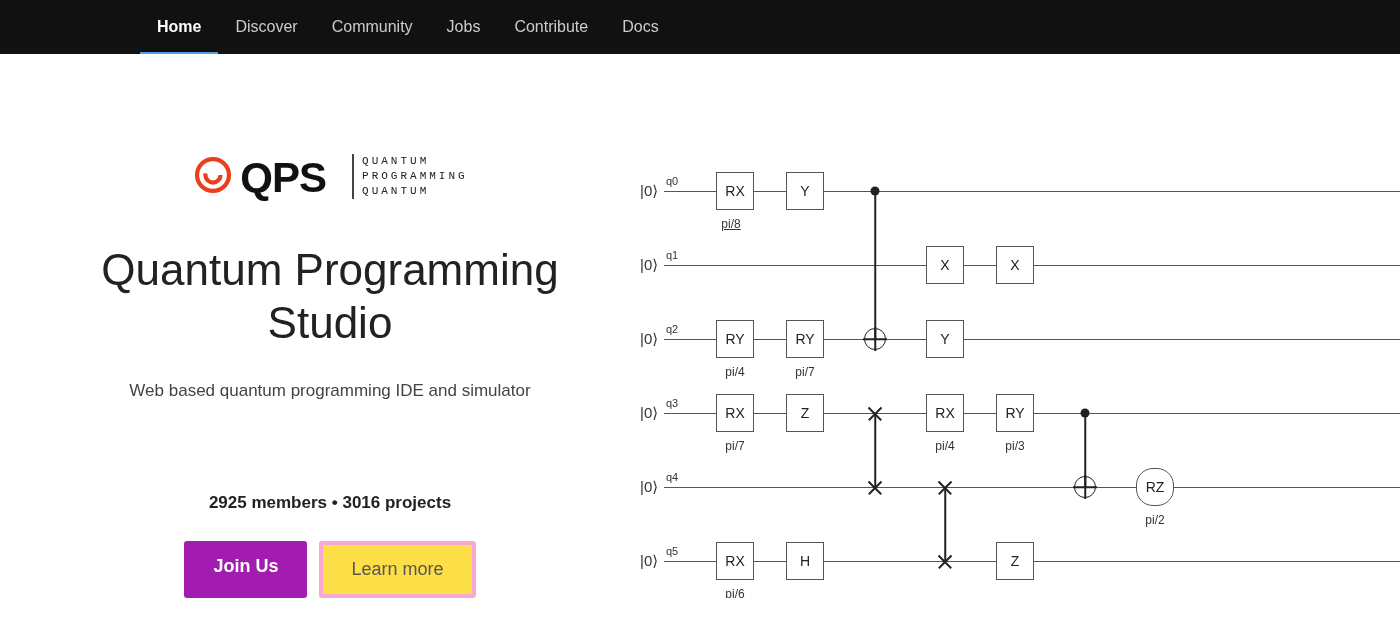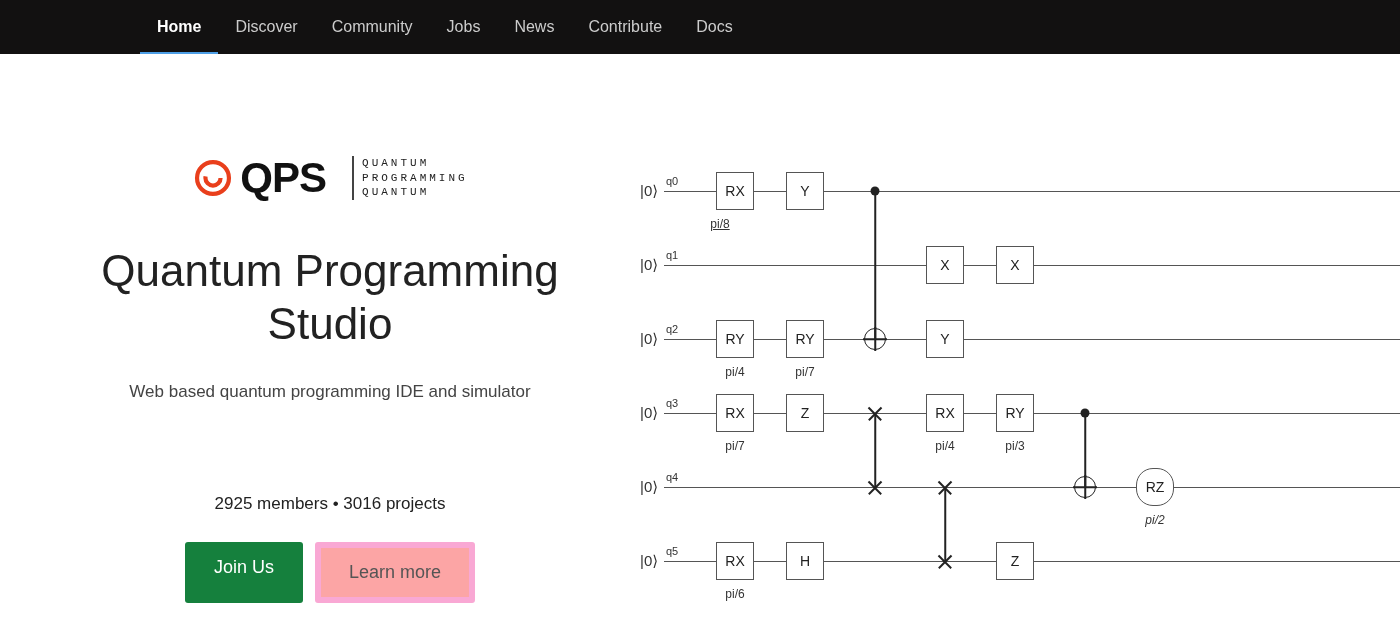--- a/index.html
+++ b/index.html
@@ -5,31 +5,31 @@
     * { margin: 0; padding: 0; box-sizing: border-box; }
     body { font-family: "Segoe UI", "Helvetica Neue", Arial, sans-serif; width: 1400px; background: #fff; color: #222; }
     .navbar { background: #121111; height: 54px; display: flex; align-items: center; padding: 0 30px; }
     .nav-left { display: flex; gap: 0; margin-left: 110px; }
     .nav-right { margin-left: auto; display: flex; gap: 0; }
     .nav-item { color: #ccc; padding: 17px 17px; font-size: 16px; cursor: pointer; position: relative; }
     .nav-item.active { color: #fff; font-weight: 600; }
     .nav-item.active::after { content: ""; position: absolute; left: 0; right: 0; bottom: -1px; height: 2px; background: #4e9fe6; }
     .hero { display: flex; padding: 100px 60px 0 60px; gap: 40px; }
     .hero-left { flex: 0 0 540px; text-align: center; }
-    .logo-row { display: inline-flex; align-items: center; gap: 6px; }
+    .logo-row { display: inline-flex; align-items: flex-start; gap: 6px; }
     .logo-icon { width: 42px; height: 42px; }
     .logo-qps { font-family: "Arial Black", Arial, sans-serif; font-weight: 900; font-size: 42px; letter-spacing: -1px; color: #111; }
     .logo-tag { border-left: 2px solid #444; padding-left: 8px; margin-left: 20px; text-align: left; font-family: "Courier New", monospace; font-size: 11px; letter-spacing: 3px; line-height: 1.35; color: #222; }
     .hero-title { font-size: 44px; font-weight: 400; color: #222; margin-top: 42px; line-height: 1.2; }
     .hero-sub { font-size: 17px; color: #444; margin-top: 30px; line-height: 1.35; padding: 0 30px; }
-    .stats { font-size: 17px; font-weight: 400; color: #222; margin-top: 90px; }
+    .stats { font-size: 17px; font-weight: 700; color: #222; margin-top: 90px; }
     .btn-row { margin-top: 28px; display: inline-flex; gap: 12px; }
     .btn { padding: 14px 28px; font-size: 18px; border-radius: 3px; cursor: pointer; border: 1px solid transparent; }
-    .btn-primary { background: #15803d; color: #fff; font-weight: 400; }
-    .btn-secondary { background: #fca5a5; color: #555; border: 6px solid #f9a8d4; }
+    .btn-primary { background: #a21caf; color: #fff; font-weight: 700; }
+    .btn-secondary { background: #fde047; color: #555; border: 4px solid #f9a8d4; }
     .circuit { flex: 1; position: relative; }
     .wire-row { position: relative; height: 74px; }
     .wire-label { position: absolute; left: 0; top: 50%; transform: translateY(-50%); font-size: 15px; color: #333; }
     .wire-name { position: absolute; left: 26px; top: 21px; font-size: 11px; color: #333; }
     .wire-line { position: absolute; left: 24px; right: -80px; top: 50%; height: 1px; background: #555; }
     .gate { position: absolute; top: 50%; transform: translate(-50%,-50%); width: 38px; height: 38px; border: 1px solid #555; background: #fff; display: flex; align-items: center; justify-content: center; font-size: 14px; color: #222; }
     .gate-sub { position: absolute; top: calc(50% + 26px); transform: translateX(-50%); font-size: 12px; color: #333; }
     .ctrl-dot { position: absolute; top: 50%; transform: translate(-50%,-50%); width: 9px; height: 9px; border-radius: 50%; background: #222; }
     .target-circ { position: absolute; top: 50%; transform: translate(-50%,-50%); width: 22px; height: 22px; border: 1.5px solid #222; border-radius: 50%; background: #fff; }
     .target-circ::before { content: ""; position: absolute; left: 50%; top: -2px; bottom: -2px; width: 1.5px; background: #222; transform: translateX(-50%); }
@@ -42,21 +42,20 @@
   </style>
 </head>
 <body>
 
 <div class="navbar">
   <div class="nav-left">
       <div class="nav-item active">Home</div>
       <div class="nav-item">Discover</div>
       <div class="nav-item">Community</div>
       <div class="nav-item">Jobs</div>
-      <div class="nav-item">News</div>
       <div class="nav-item">Contribute</div>
       <div class="nav-item">Docs</div>
     </div>
 </div>
 
 <div class="hero">
   <div class="hero-left">
     <div class="logo-row">
       <svg class="logo-icon" viewBox="0 0 100 100">
         <circle cx="50" cy="50" r="38" fill="none" stroke="#e93f1c" stroke-width="10"></circle>
@@ -77,21 +76,21 @@
       <div class="btn btn-secondary">Learn more</div>
     </div>
   </div>
 
   <div class="circuit" id="circuit">
       <div class="wire-row">
         <span class="wire-label">|0⟩</span>
         <span class="wire-name">q0</span>
         <div class="wire-line"></div>
         <div class="gate" style="left: 95px;">RX</div>
-        <div class="gate-sub" style="left: 80px; text-decoration: underline;">pi/8</div>
+        <div class="gate-sub" style="left: 91px; text-decoration: underline;">pi/8</div>
         <div class="gate" style="left: 165px;">Y</div>
         <div class="ctrl-dot" style="left: 235px;"></div>
       </div>
       <div class="wire-row">
         <span class="wire-label">|0⟩</span>
         <span class="wire-name">q1</span>
         <div class="wire-line"></div>
         <div class="gate" style="left: 305px;">X</div>
         <div class="gate" style="left: 375px;">X</div>
       </div>
@@ -118,21 +117,21 @@
         <div class="gate" style="left: 375px;">RY</div>
         <div class="gate-sub" style="left: 375px;">pi/3</div>
         <div class="ctrl-dot" style="left: 445px;"></div>
         <div class="swap-x" style="left: 235px;"></div>
       </div>
       <div class="wire-row">
         <span class="wire-label">|0⟩</span>
         <span class="wire-name">q4</span>
         <div class="wire-line"></div>
         <div class="gate" style="left: 515px; border-radius: 17px;">RZ</div>
-        <div class="gate-sub" style="left: 515px; font-style: italic;">pi/2</div>
+        <div class="gate-sub" style="left: 515px;">pi/2</div>
         <div class="target-circ" style="left: 445px;"></div>
         <div class="swap-x" style="left: 235px;"></div>
         <div class="swap-x" style="left: 305px;"></div>
       </div>
       <div class="wire-row">
         <span class="wire-label">|0⟩</span>
         <span class="wire-name">q5</span>
         <div class="wire-line"></div>
         <div class="gate" style="left: 95px;">RX</div>
         <div class="gate-sub" style="left: 95px;">pi/6</div>

